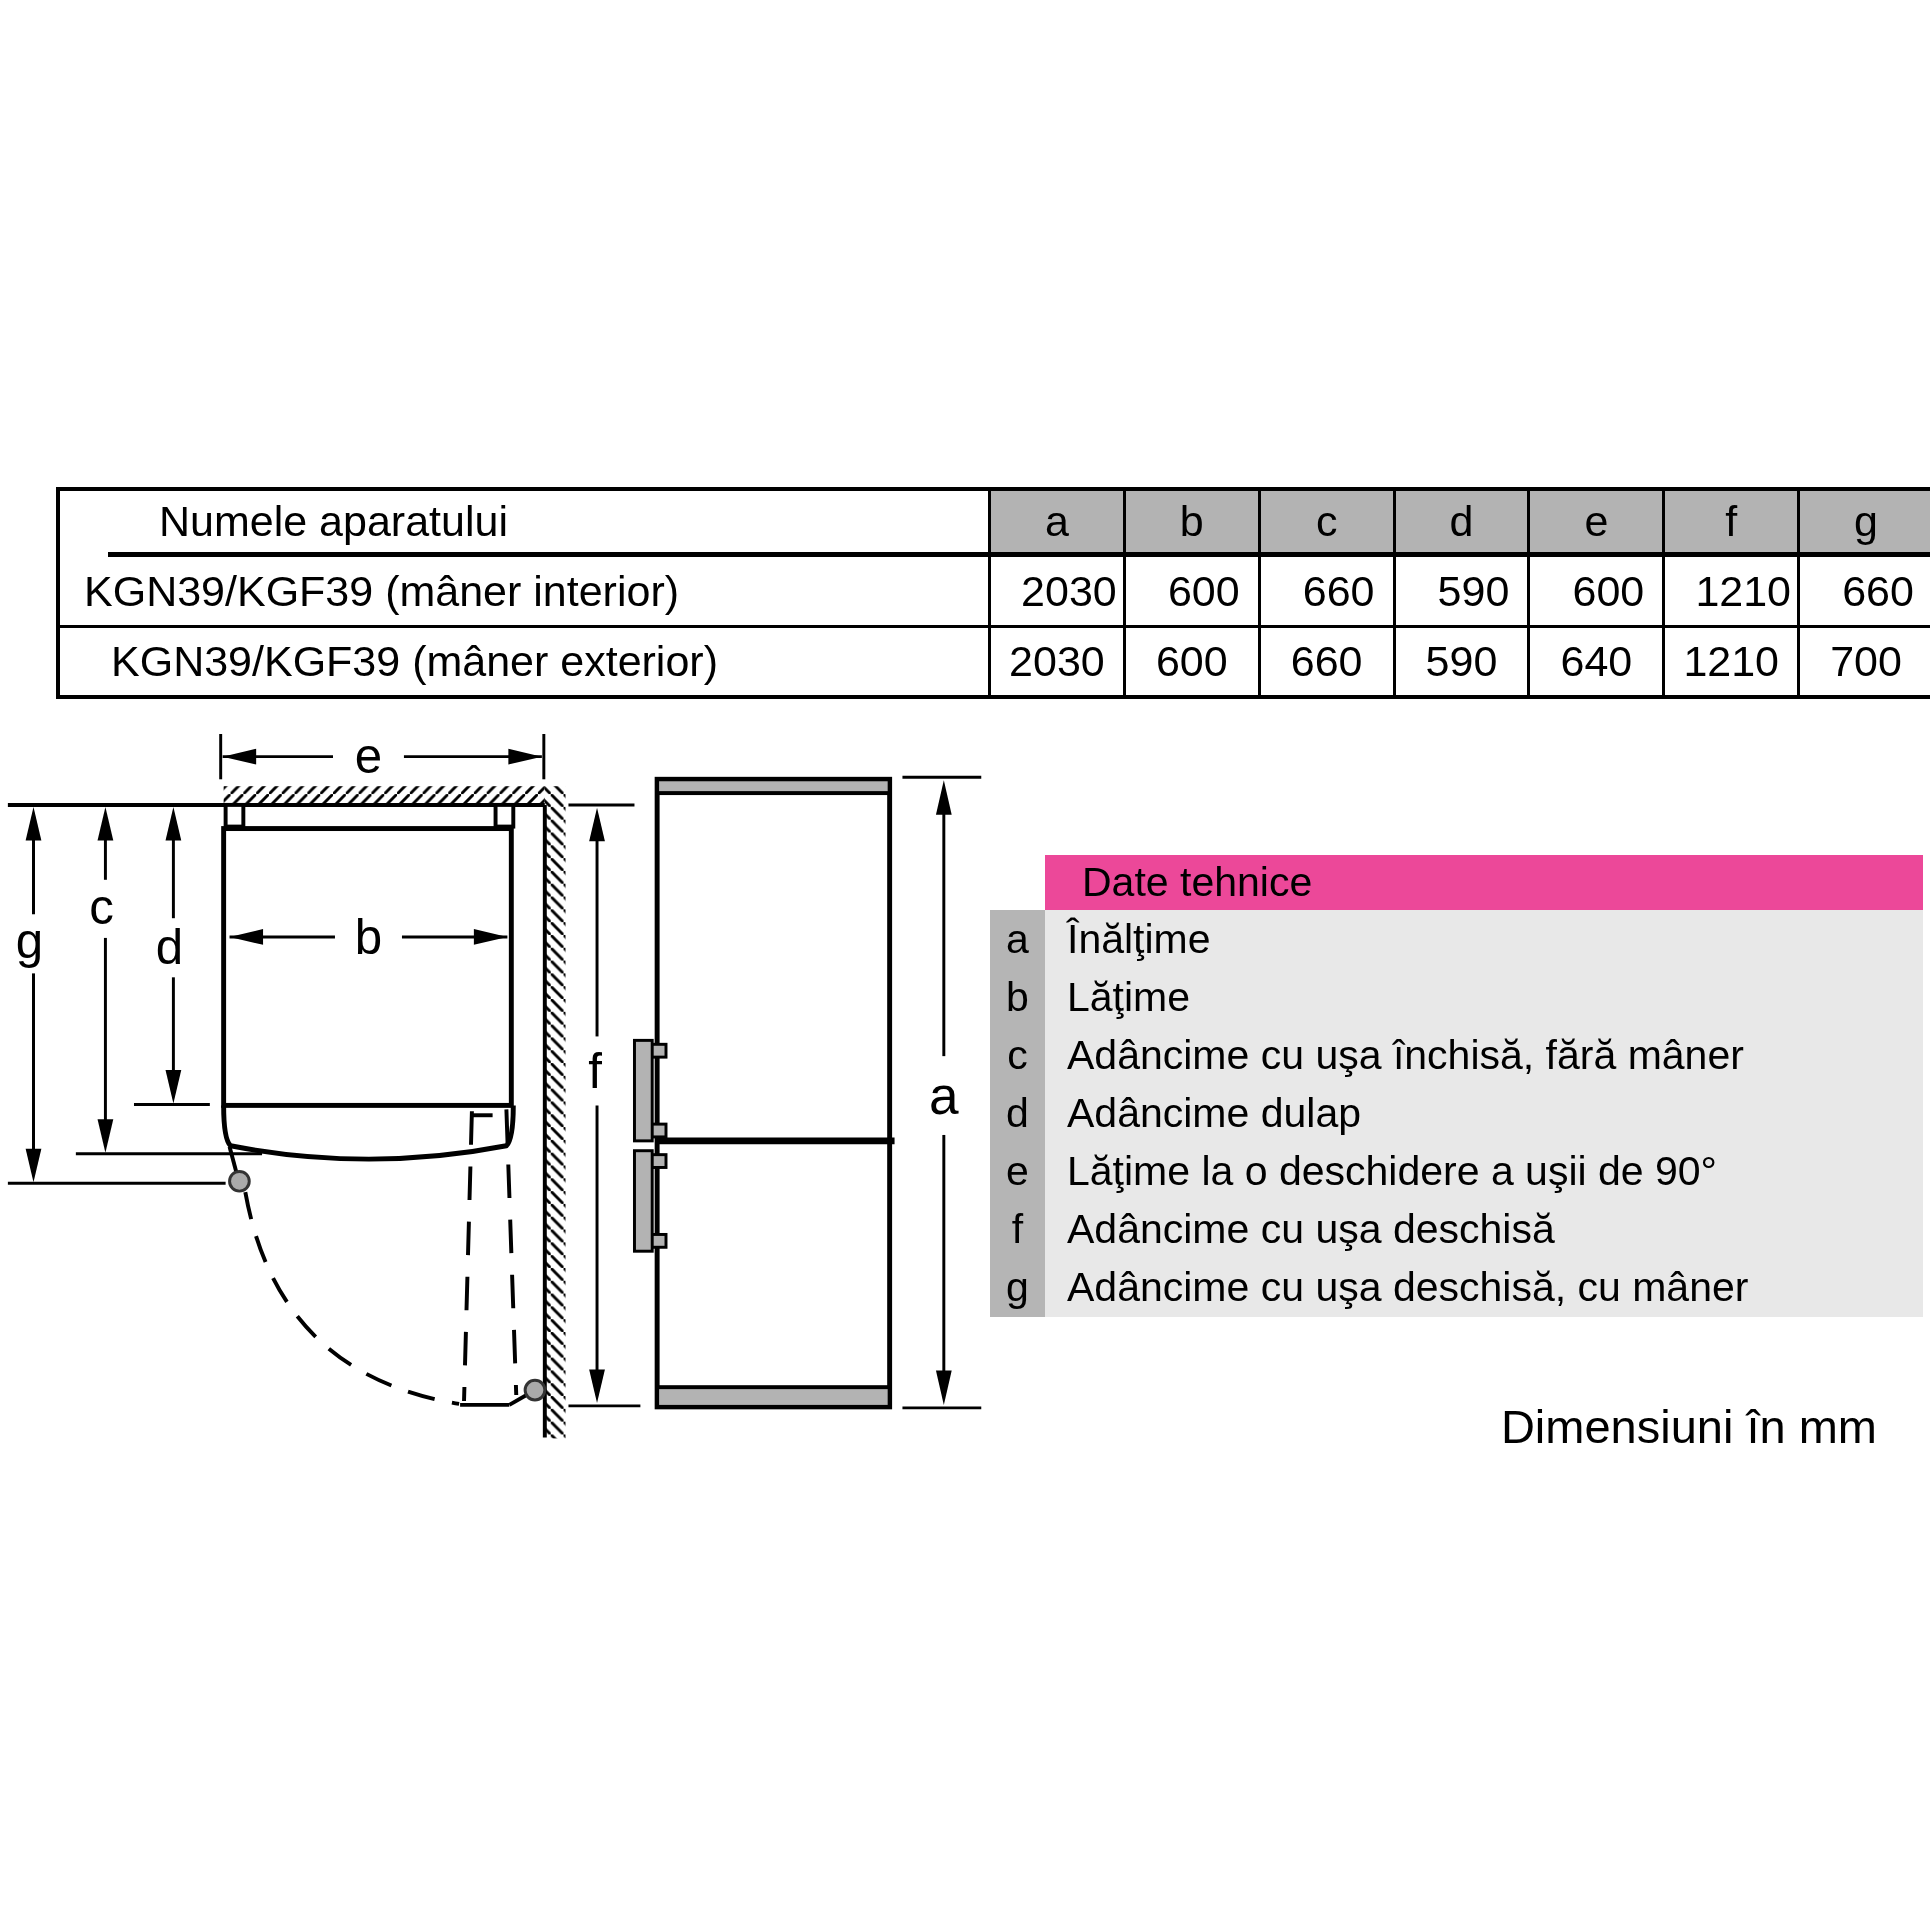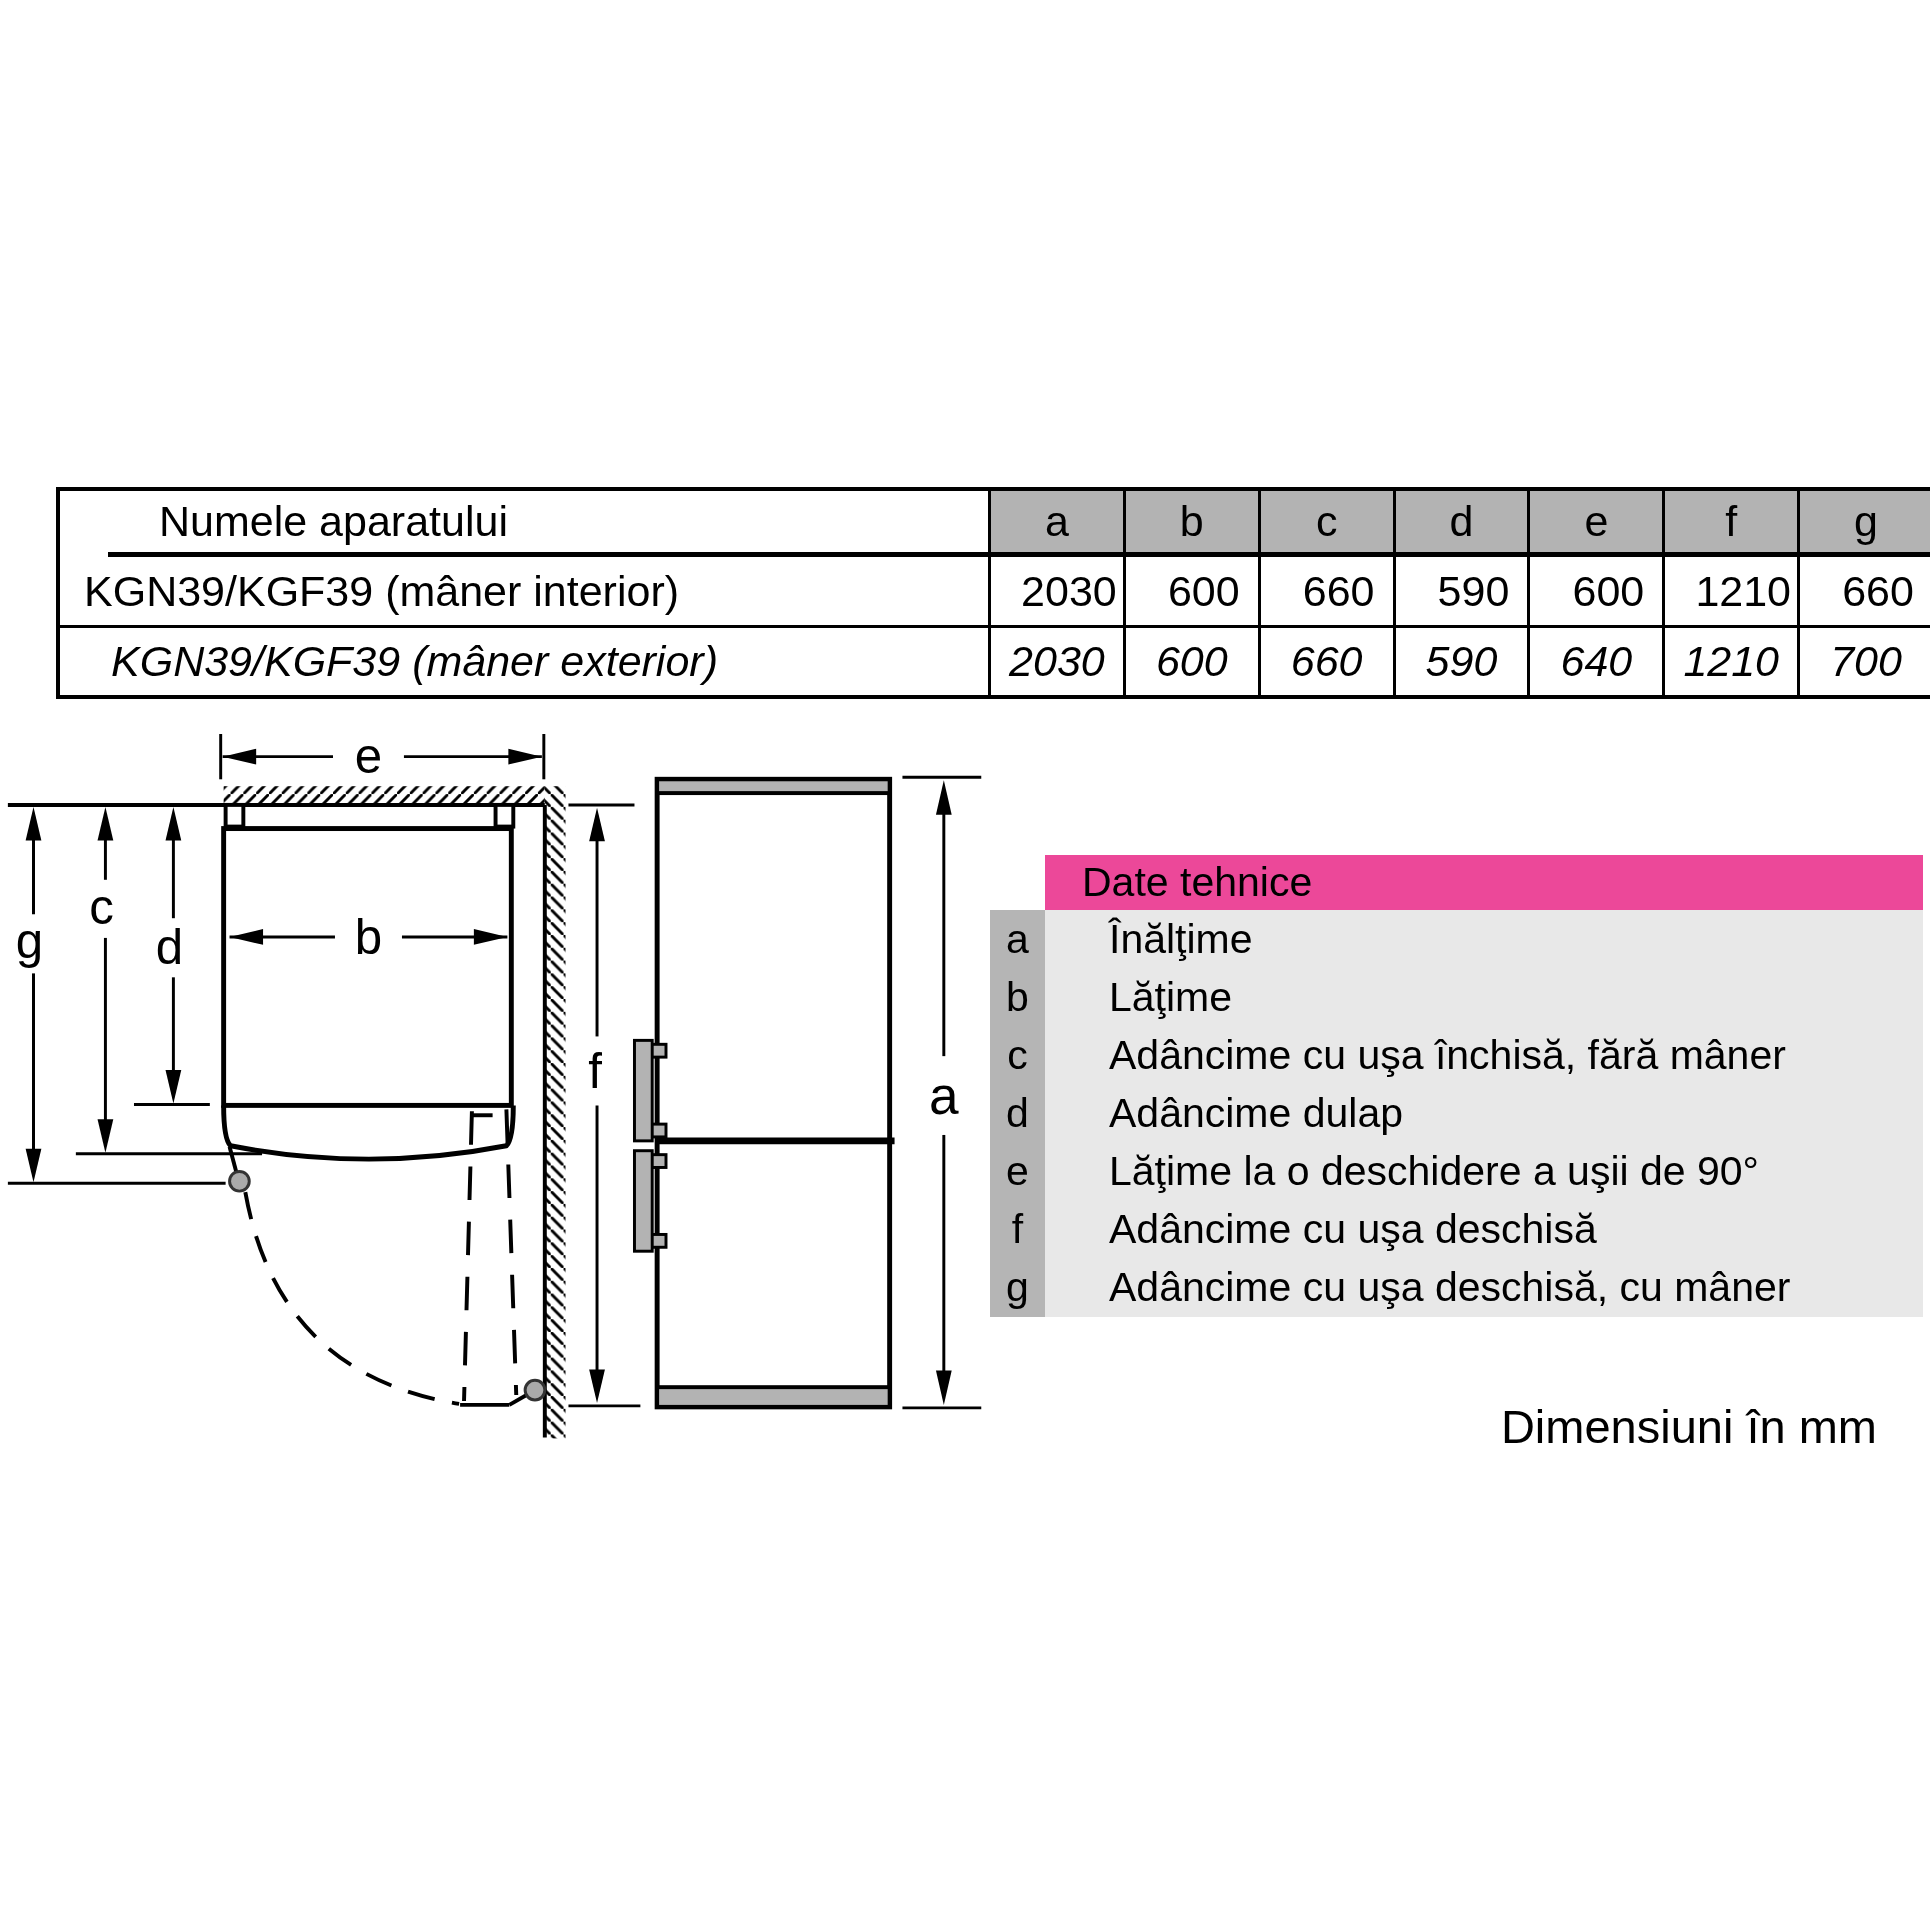--- a/index.html
+++ b/index.html
@@ -20,41 +20,41 @@
   }
   .dims-table .cell{
     display:flex;align-items:center;justify-content:center;
     border-left:3px solid #000;
     height:61px;
   }
   .dims-table .col-first{border-left:none;justify-content:flex-start;padding-left:51px;}
   .dims-table .hdr{background:#b3b3b3;border-bottom:5.9px solid #000;}
   .dims-table .hdr.col-first{background:#ffffff;margin-left:48px;}
   .dims-table .r1{height:68px;border-bottom:3.9px solid #000;padding-left:24px;}
-  .dims-table .r2{height:67px;font-style:italic;}
+  .dims-table .r2{height:67px;}
   
   .legend-title{
     position:absolute;left:1045px;top:855px;width:878px;height:55px;
     background:#ec4899;
     display:flex;align-items:center;padding-left:37px;box-sizing:border-box;
     font-size:41px;
   }
   .legend-rows{
     position:absolute;left:990px;top:910px;width:933px;height:407px;
     display:flex;flex-direction:column;
   }
   .legend-row{display:flex;flex:1;}
   .legend-key{
     width:55px;background:#b5b5b5;
     display:flex;align-items:center;justify-content:center;
     font-size:41px;
   }
   .legend-label{
     flex:1;background:#e8e8e8;
-    display:flex;align-items:center;padding-left:64px;
+    display:flex;align-items:center;padding-left:22px;
     font-size:41px;white-space:nowrap;
   }
   
   .footnote{
     position:absolute;left:1483px;top:1399px;width:394px;
     font-size:47px;text-align:right;white-space:nowrap;
   }
   
   .drawing{position:absolute;left:0;top:0;}
   .dim-letter{font-family:"Liberation Sans","DejaVu Sans",sans-serif;font-size:50px;fill:#000;}

